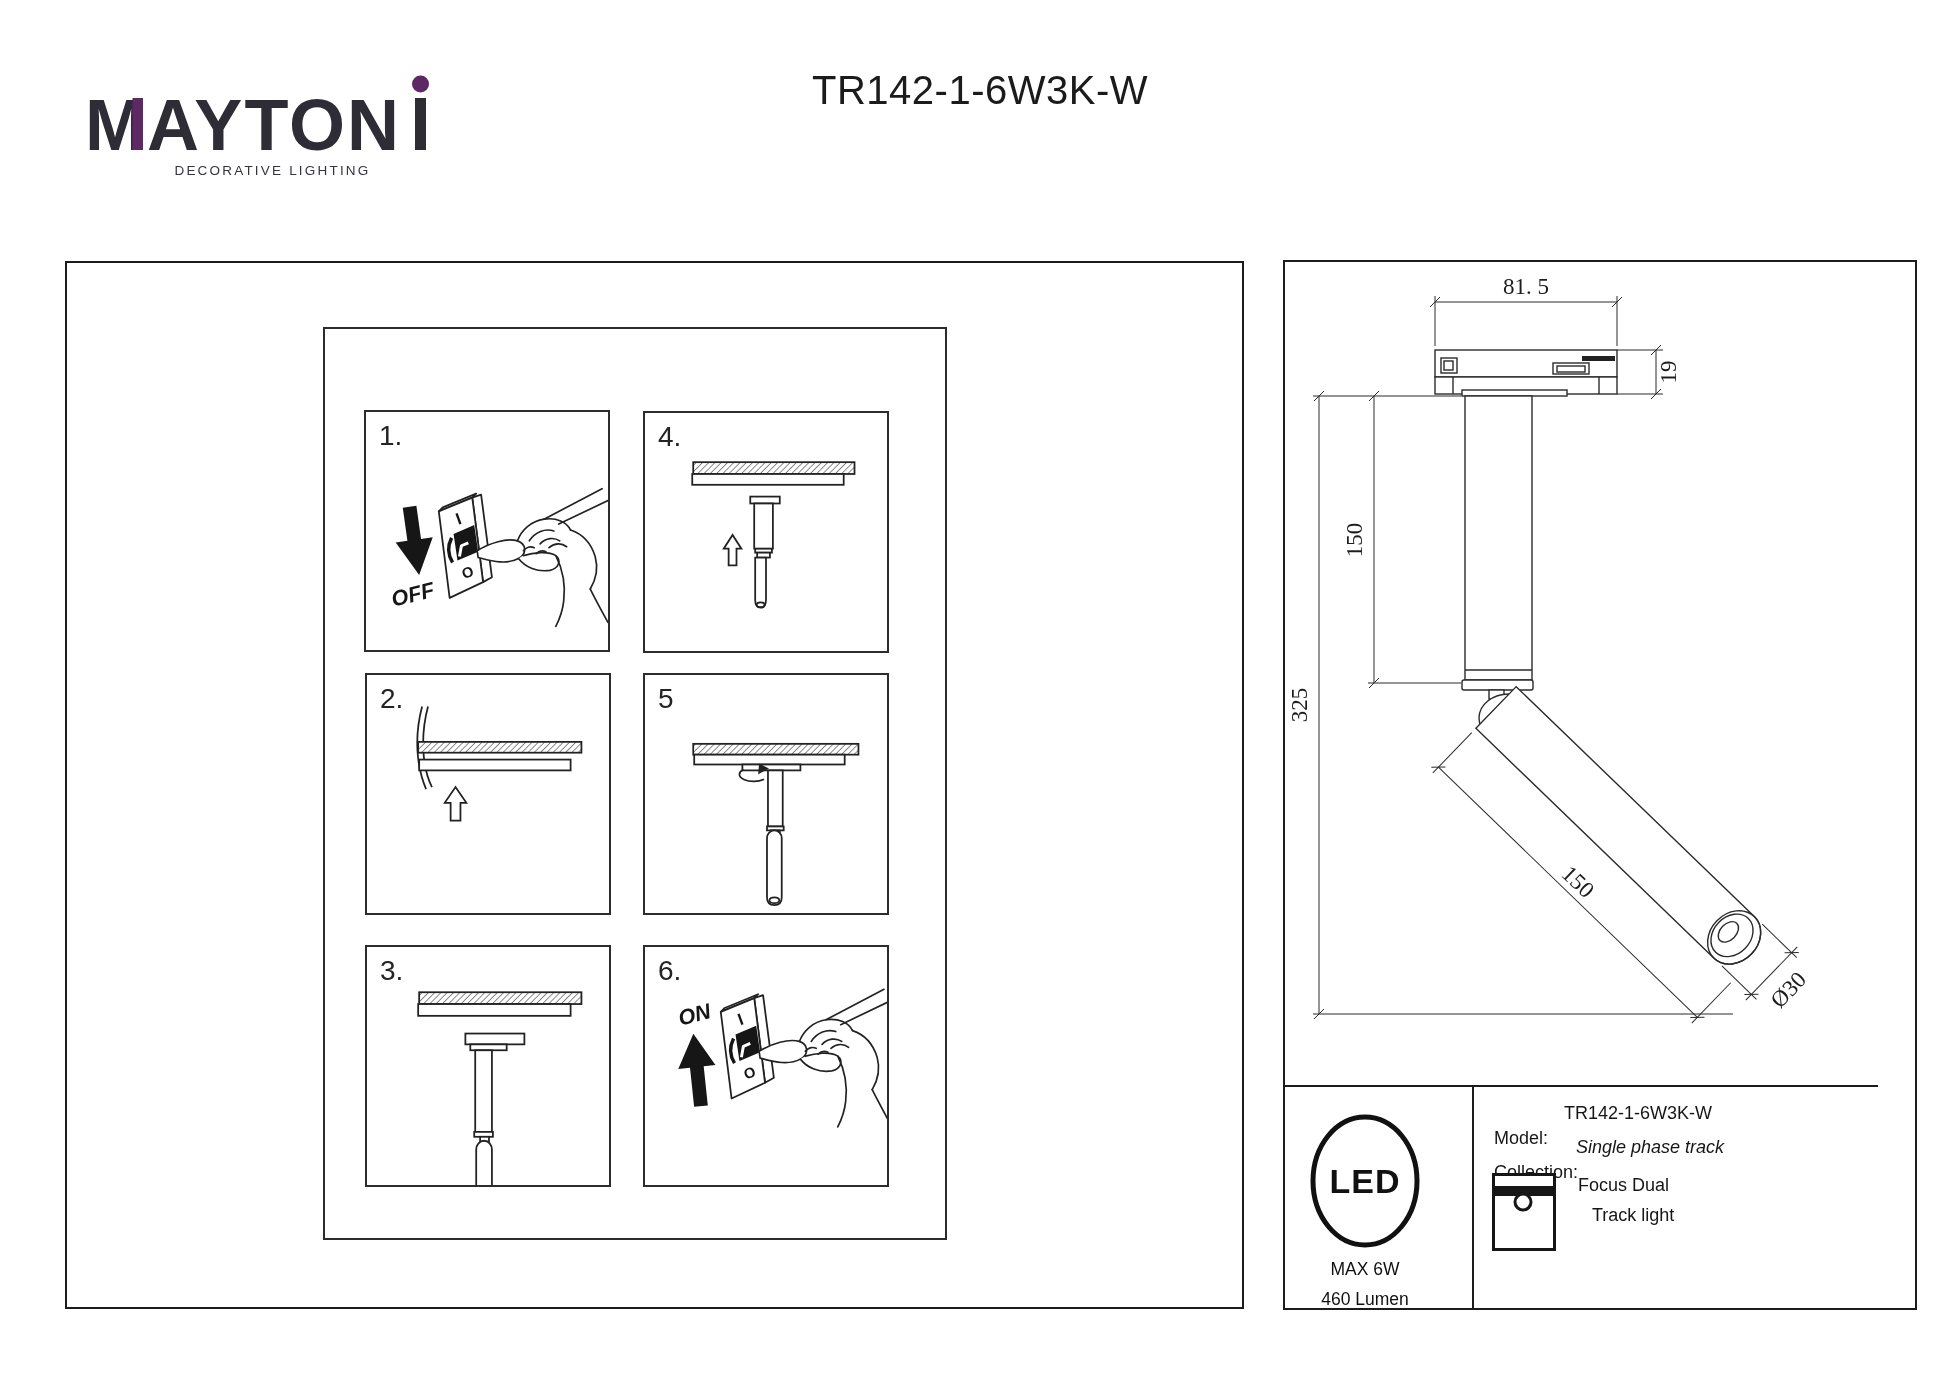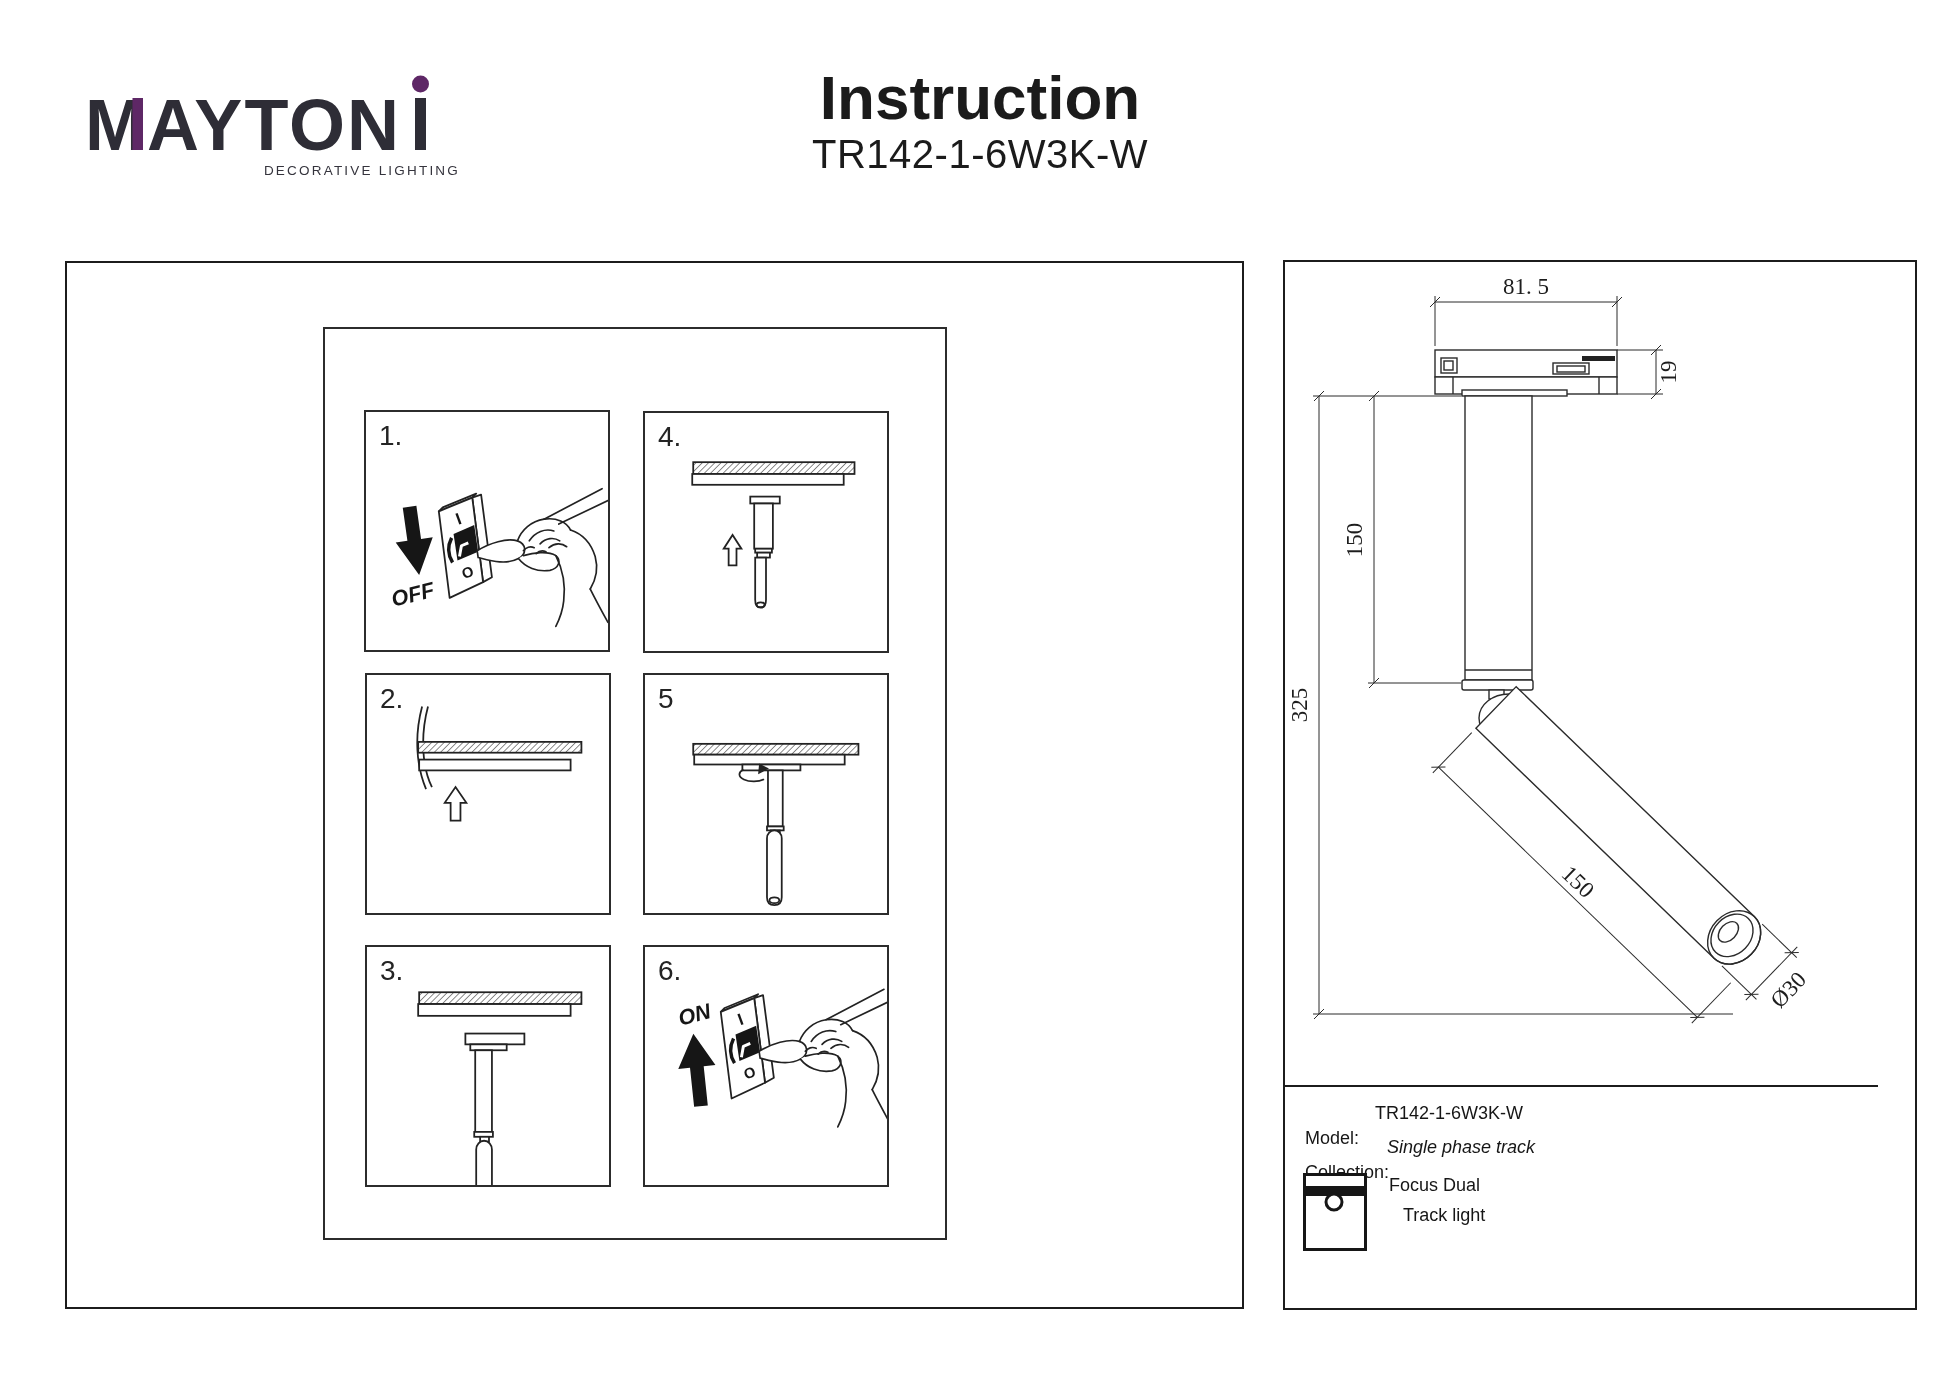--- a/index.html
+++ b/index.html
@@ -2,21 +2,21 @@
 <html><head>
 <meta charset="utf-8">
 <style>
   html,body{margin:0;padding:0;}
   body{
     width:1946px;height:1376px;position:relative;background:#fff;
     font-family:"Liberation Sans",sans-serif;color:#1f1f1f;overflow:hidden;
   }
   
   .logo-svg{position:absolute;left:85px;top:60px;width:380px;height:120px;}
-  .tagline{position:absolute;left:85px;top:163px;width:375px;text-align:right;
+  .tagline{position:absolute;left:85px;top:163px;width:375px;text-align:center;
     font-size:13.5px;letter-spacing:2.2px;color:#35343d;font-weight:400;}
   .title-block{position:absolute;left:720px;top:66px;width:520px;text-align:center;}
   .title{font-size:62px;font-weight:bold;line-height:64px;color:#1b1b1b;}
   .subtitle{font-size:40px;font-weight:400;line-height:48px;color:#1b1b1b;letter-spacing:0.5px;}
   
   .left-panel{position:absolute;left:65px;top:261px;width:1179px;height:1048px;
     border:2px solid #1c1c1c;box-sizing:border-box;}
   .inner-box{position:absolute;left:323px;top:327px;width:624px;height:913px;
     border:2px solid #2c2c2c;box-sizing:border-box;}
   .step-box{position:absolute;width:246px;height:242px;border:2px solid #2c2c2c;
@@ -81,21 +81,20 @@
 
 <svg class="logo-svg" viewBox="0 0 380 120">
   <text x="0" y="90" font-size="72" font-weight="bold" letter-spacing="2" fill="#2e2d36" aria-label="MAYTONI">MAYTON</text>
   <rect x="47.5" y="38" width="10.5" height="52" fill="#5e2766"></rect>
   <rect x="330" y="38" width="11" height="52" fill="#2e2d36"></rect>
   <circle cx="335.5" cy="24" r="8.5" fill="#5e2766"></circle>
 </svg>
 <div class="tagline">DECORATIVE LIGHTING</div>
 
 <div class="title-block">
-  <div class="title">Instruction</div>
   <div class="subtitle">TR142-1-6W3K-W</div>
 </div>
 
 <div class="left-panel"></div>
 <div class="inner-box"></div>
 
 <div class="step-box" style="left:364px;top:410px;">
   <svg viewBox="0 0 246 242">
     <polygon points="42,96 56,96 56,130 68,130 49,166 30,130 42,130" fill="#161616" transform="rotate(-8 49 130)"></polygon>
     <text x="28" y="198" transform="rotate(-14 28 198)" font-size="22" font-weight="bold" font-style="italic" fill="#161616">OFF</text>
@@ -244,20 +243,28 @@
       <line x1="29" y1="757" x2="39" y2="747"></line>
       <line x1="89" y1="134" x2="89" y2="421"></line>
       <line x1="84" y1="139" x2="94" y2="129"></line>
       <line x1="84" y1="426" x2="94" y2="416"></line>
     </g>
     <text x="22" y="443" text-anchor="middle" transform="rotate(-90 22 443)" class="dimtext" stroke="none">325</text>
     <text x="77" y="278" text-anchor="middle" transform="rotate(-90 77 278)" class="dimtext" stroke="none">150</text>
   </svg>
 
   <div class="panel-bottom">
+    <div class="led-cell">
+      <svg class="led-svg" viewBox="0 0 116 140">
+        <ellipse cx="58" cy="70" rx="52" ry="64" fill="none" stroke="#111" stroke-width="5"></ellipse>
+        <text x="58" y="82" text-anchor="middle" font-size="34" font-weight="bold" letter-spacing="1" fill="#111">LED</text>
+      </svg>
+      <div class="led-caption" style="top:172px;">MAX 6W</div>
+      <div class="led-caption" style="top:202px;">460 Lumen</div>
+    </div>
     <div class="spec-cell">
       <span class="spec-label" style="left:20px;top:16px;">Model:</span>
       <span class="spec-value" style="left:90px;top:16px;">TR142-1-6W3K-W</span>
       <span class="spec-label" style="left:20px;top:50px;">Collection:</span>
       <span class="spec-value" style="left:102px;top:50px;font-style:italic;">Single phase track</span>
       <svg class="track-icon" viewBox="0 0 64 78">
         <rect x="1.5" y="1.5" width="61" height="75" fill="#fff" stroke="#161616" stroke-width="3"></rect>
         <rect x="0" y="13" width="64" height="10" fill="#161616"></rect>
         <circle cx="31" cy="29" r="8" fill="#fff" stroke="#161616" stroke-width="3"></circle>
       </svg>

